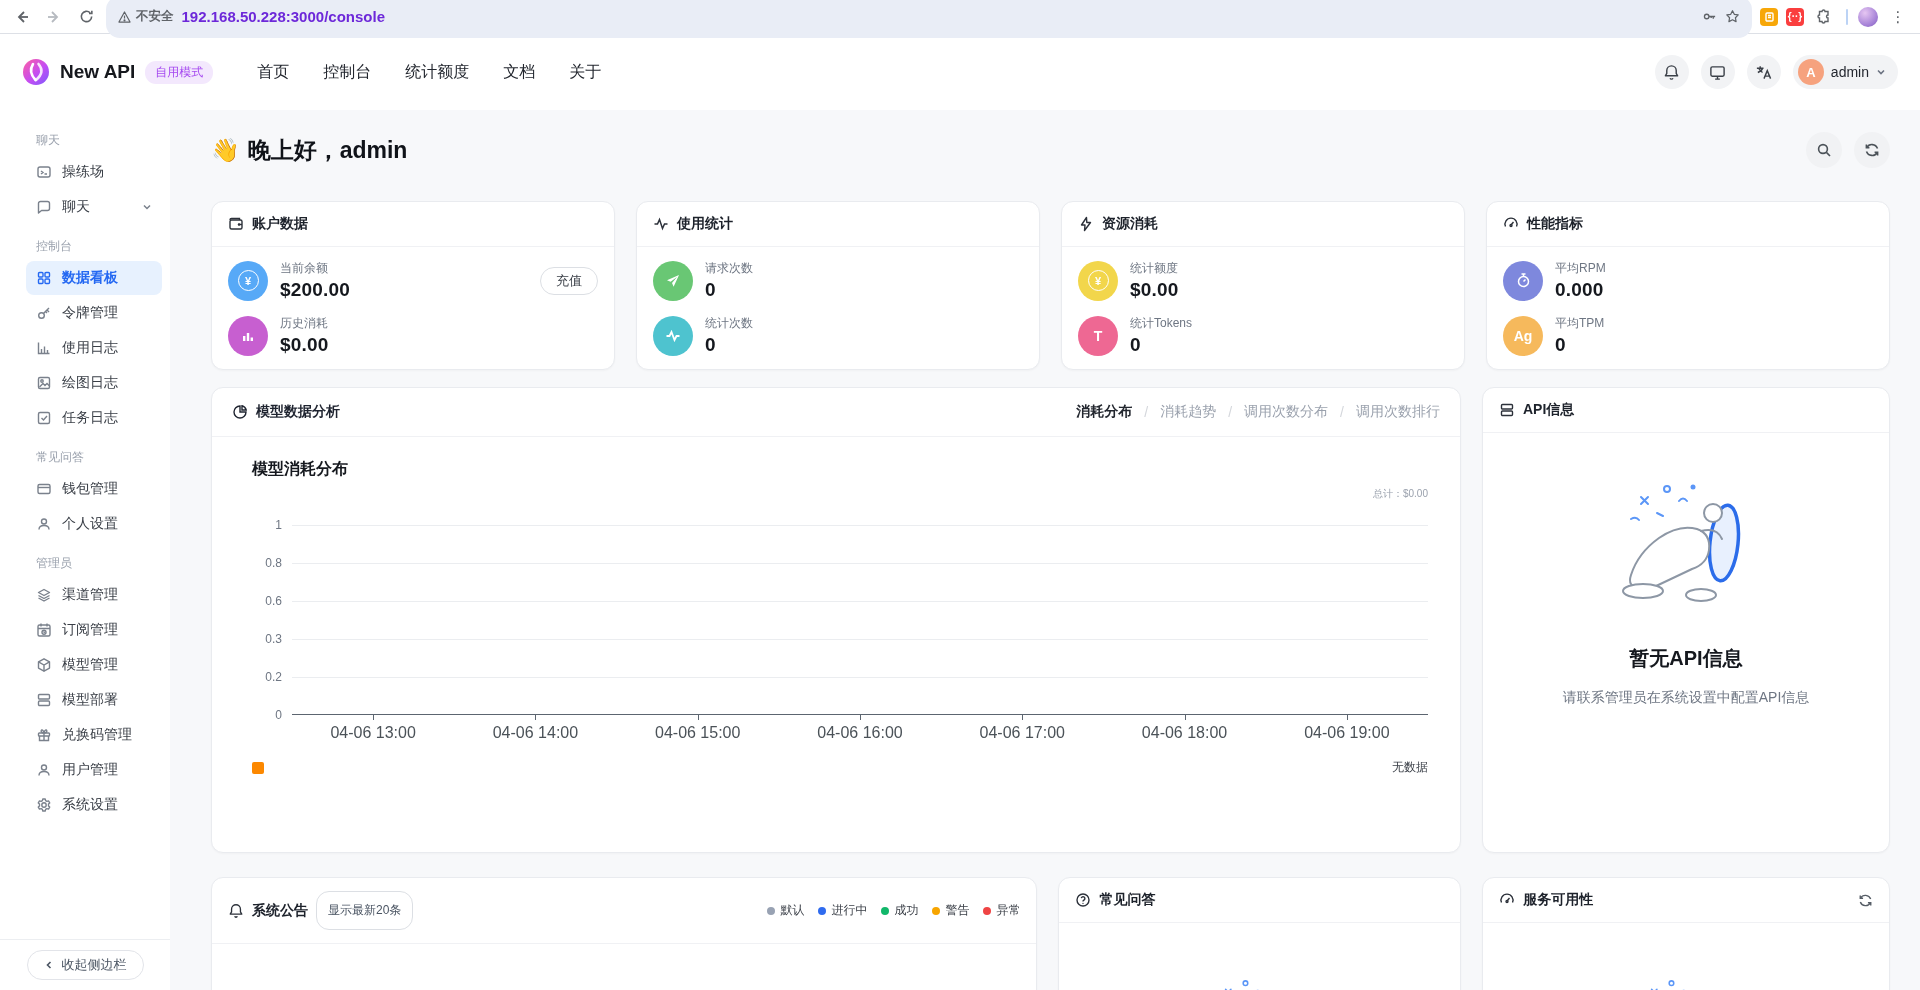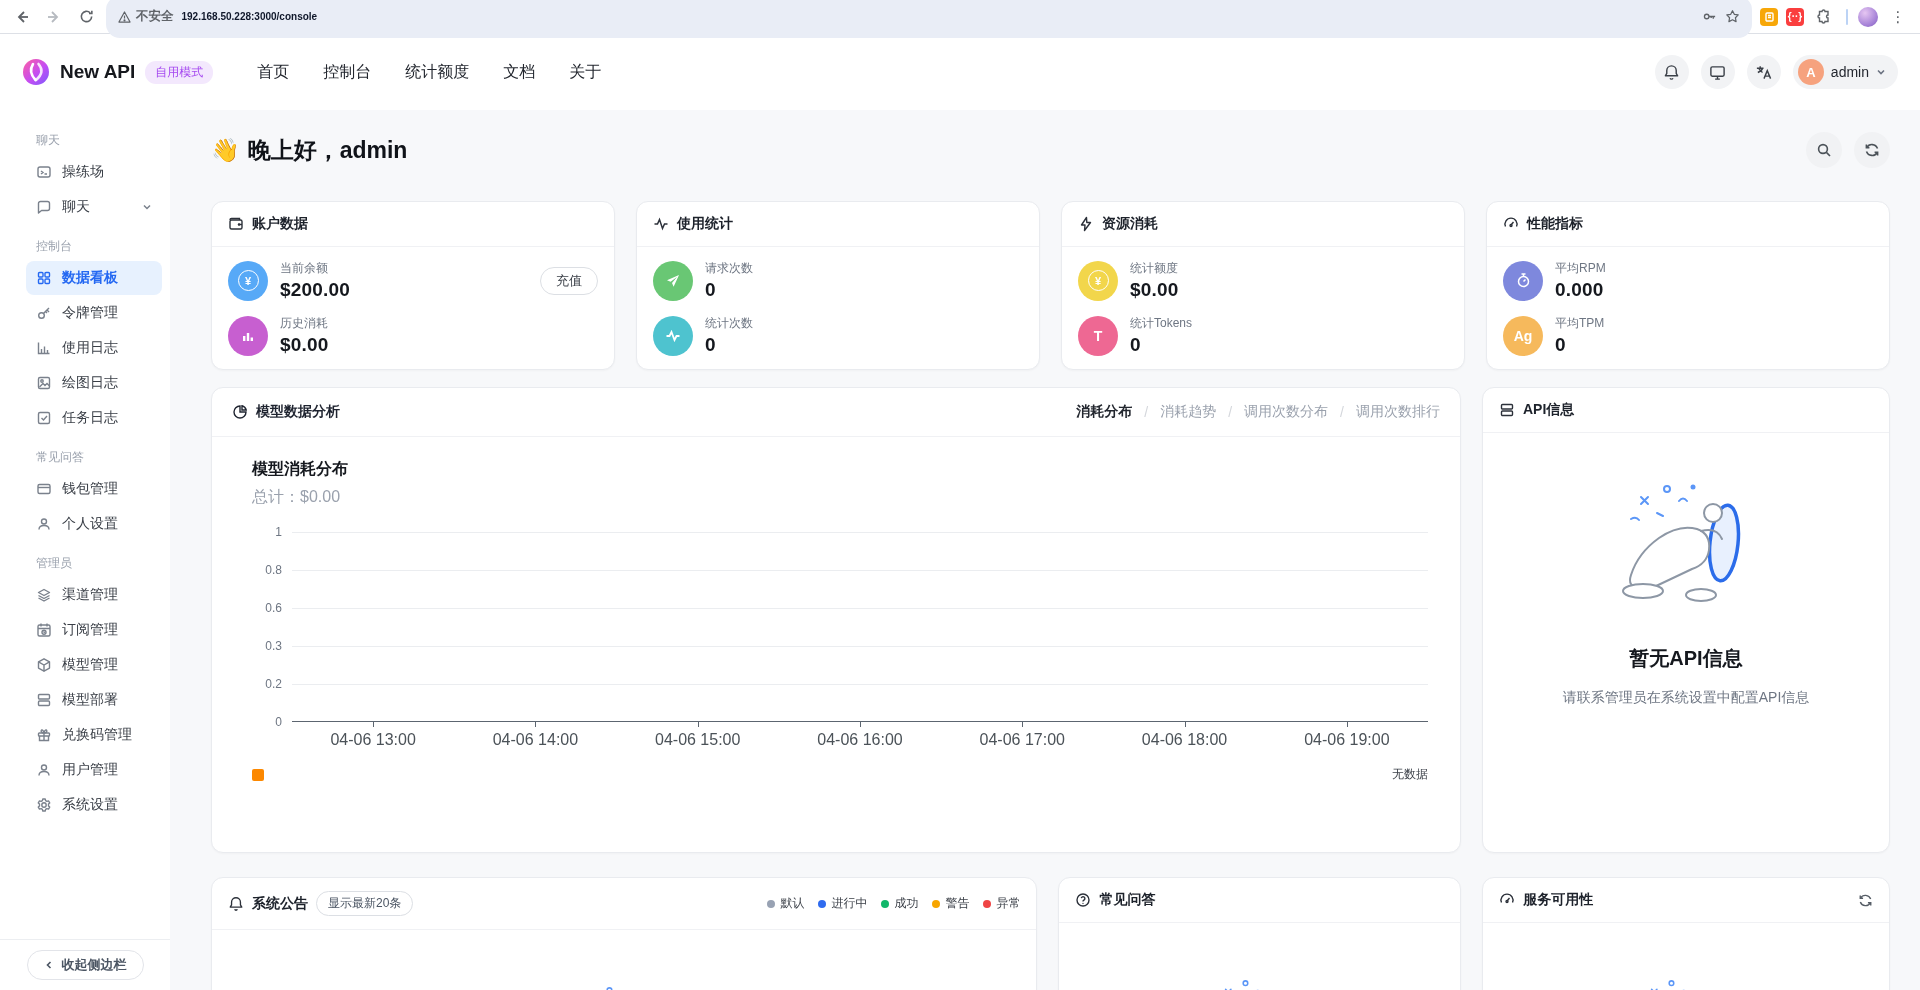--- a/index.html
+++ b/index.html
@@ -7,21 +7,21 @@
     font-family:"Liberation Sans","DejaVu Sans",sans-serif; color:#1f2430; }
   svg { display:block; }
 
   
   .browser { height:34px; background:#ffffff; border-bottom:1px solid #dde0e6;
     display:flex; align-items:center; padding:0 10px; gap:8px; }
   .b-btn { width:24px; height:24px; border-radius:50%; display:flex; align-items:center; justify-content:center; color:#5f6368; }
   .b-btn.dis { color:#b6bac0; }
   .omnibox { flex:1; height:42px; background:#e9edf6; border-radius:14px; display:flex; align-items:center; padding:0 12px; gap:8px;font-weight:bold; }
   .sec-chip { display:flex; align-items:center; gap:5px; color:#5f6368; font-size:12.5px; }
-  .url-text { flex:1; font-size:10px; color:#0f172a; }
+  .url-text { flex:1; font-size:15px; color:#6d28d9; }
   .omni-ic { color:#5f6368; }
   .ext-sq { width:18px; height:18px; border-radius:4px; display:flex; align-items:center; justify-content:center; color:#fff; font-size:10px; font-weight:700; }
   .ext-orange { background:#f7a708; }
   .ext-red { background:#fa3e3e; }
   .b-divider { width:2px; height:16px; background:#bcd3f5; border-radius:1px; margin:0 2px; }
   .b-avatar { width:20px; height:20px; border-radius:50%; background:radial-gradient(circle at 35% 30%, #e6c6f2, #9f7bd4 70%, #6d4fa3); }
   .dots { color:#5f6368; font-size:15px; letter-spacing:0; line-height:1; }
 
   
   .hdr { height:76px; background:#fff; display:flex; align-items:center; padding:0 22px; }
@@ -40,21 +40,21 @@
   .shell { display:flex; height:880px; }
   .side { width:170px; background:#fff; display:flex; flex-direction:column; flex:none; }
   .side-nav { flex:1; overflow:hidden; padding-top:8px;padding-left:18px; }
   .sec-label { font-size:12px; color:#9aa1ad; margin:14px 18px 6px; }
   .s-item { height:34px; margin:1px 8px; padding:0 10px; border-radius:8px; display:flex; align-items:center; gap:10px; font-size:14px; color:#3a3f47; cursor:pointer; }
   .s-item .sic { color:#7a818c; display:flex; }
   .s-item.active { background:#e7f1fe; color:#2468f2; font-weight:600;}
   .s-item.active .sic { color:#2468f2; }
   .s-item .chev { margin-left:auto; color:#7a818c; }
   .side-foot { border-top:1px solid #eceef1; padding:10px 0; display:flex; justify-content:center; }
-  .collapse-btn { border:1px solid #e2e4e9; background:#fff; border-radius:16px; height:30px; padding:0 16px; font-size:13px; color:#4b5563; display:flex; align-items:center; gap:8px; cursor:pointer; font-family:inherit;font-weight:bold; }
+  .collapse-btn { border:1px solid #e2e4e9; background:#fff; border-radius:16px; height:30px; padding:0 16px; font-size:13px; color:#4b5563; display:flex; align-items:center; gap:8px; cursor:pointer; font-family:inherit; }
 
   .main { flex:1; padding:22px 30px 0 41px; overflow:hidden; }
 
   
   .greet-row { display:flex; align-items:center; justify-content:space-between; }
   .greet { font-size:23px; font-weight:700; color:#101319; display:flex; align-items:center; gap:8px; }
   .greet-actions { display:flex; gap:12px; }
   .gbtn { width:36px; height:36px; border-radius:50%; background:#f1f2f4; border:none; display:flex; align-items:center; justify-content:center; color:#4b5258; cursor:pointer; }
 
   
@@ -77,21 +77,21 @@
   .mid-grid { display:grid; grid-template-columns:1fr 408px; gap:21px; margin-top:17px; }
   .analysis-card { height:466px; }
   .an-h { display:flex; align-items:center; padding:15px 20px; border-bottom:1px solid #f0f1f4; }
   .an-title { display:flex; align-items:center; gap:8px; font-size:14px; font-weight:600; }
   .an-tabs { margin-left:auto; display:flex; align-items:center; gap:12px; font-size:14px; }
   .an-tabs .tb { color:#9aa1ad; cursor:pointer; }
   .an-tabs .tb.active { color:#23272f; font-weight:700; }
   .an-tabs .sep { color:#d4d7dc; }
   .an-body { padding:22px 32px 0 40px; }
   .ch-title { font-size:16px; font-weight:700; color:#15181e; }
-  .ch-sub { font-size:16px; color:#9aa1ad; margin-top:7px; }
+  .ch-sub { font-size:10px; color:#9aa1ad; margin-top:7px;text-align:right; }
   .chart { margin-top:24px; }
   .chart-area { display:flex; }
   .ycol { width:40px; position:relative; height:190px; flex:none; }
   .ycol span { position:absolute; right:10px; font-size:12px; color:#6e7683; transform:translateY(-7px); }
   .plot { flex:1; position:relative; height:190px; }
   .gl { position:absolute; left:0; right:0; height:1px; background:#ebedf0; }
   .axis { position:absolute; left:0; right:0; bottom:0; height:1px; background:#5c6570; }
   .xlabels { display:flex; margin-left:40px; }
   .xl { flex:1; text-align:center; font-size:16px; color:#4b5258; padding-top:9px; position:relative; }
   .xl::before { content:''; position:absolute; top:0; left:50%; width:1px; height:5px; background:#5c6570; }
@@ -99,21 +99,21 @@
   .sw { width:12px; height:12px; border-radius:2px; }
 
   .api-card { height:466px; display:flex; flex-direction:column; }
   .api-body { flex:1; display:flex; flex-direction:column; align-items:center; padding-top:42px; }
   .empty-title { font-size:20px; font-weight:700; color:#15181e; margin-top:30px; }
   .empty-desc { font-size:14px; color:#6e7683; margin-top:17px; }
 
   
   .bot-grid { display:grid; grid-template-columns:827fr 403fr 408fr; gap:21px; margin-top:24px; }
   .bot-card { height:320px; display:flex; flex-direction:column; }
-  .badge-pill { border:1px solid #dcdfe4; border-radius:13px; font-size:12px; color:#4b5563; padding:3px 11px; font-weight:400;text-align:center; }
+  .badge-pill { border:1px solid #dcdfe4; border-radius:13px; font-size:12px; color:#4b5563; padding:10px 11px; font-weight:400;text-align:center; }
   .ann-legend { margin-left:auto; display:flex; gap:14px; align-items:center; font-weight:400; }
   .lg-it { display:flex; align-items:center; gap:5px; font-size:12px; color:#3a3f47; }
   .dot { width:8px; height:8px; border-radius:50%; }
   .bot-body { flex:1; display:flex; justify-content:center; padding-top:48px; }
   .h-right-ic { margin-left:auto; color:#565d66; display:flex; }
 </style>
 </head>
 <body>
 
 <div class="browser">

